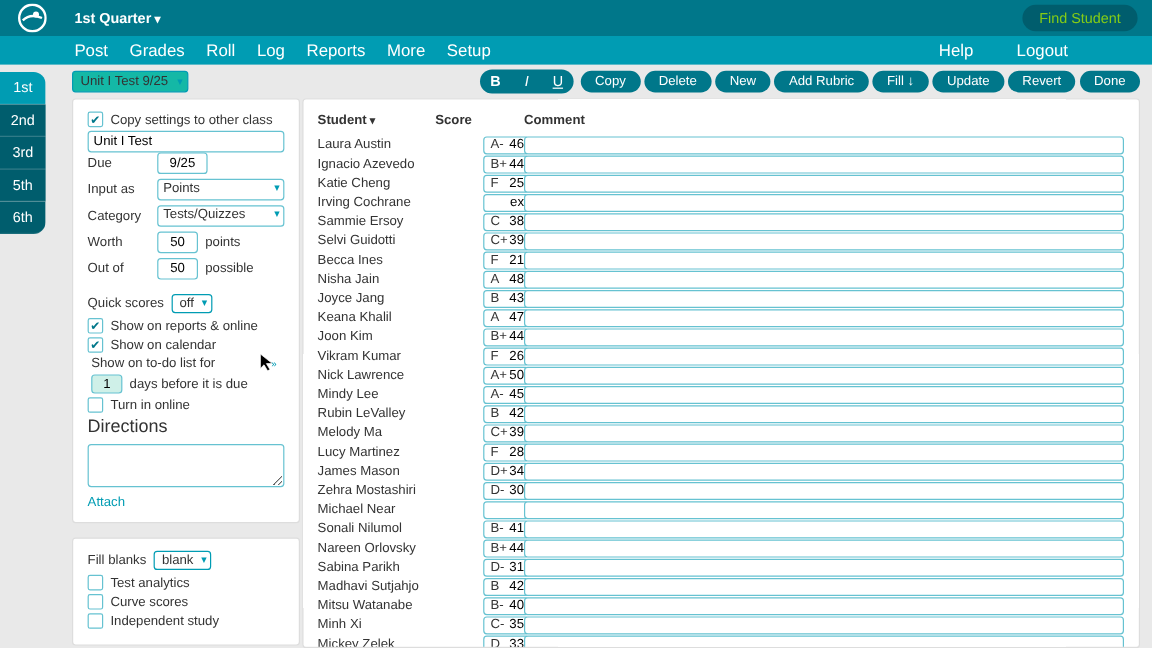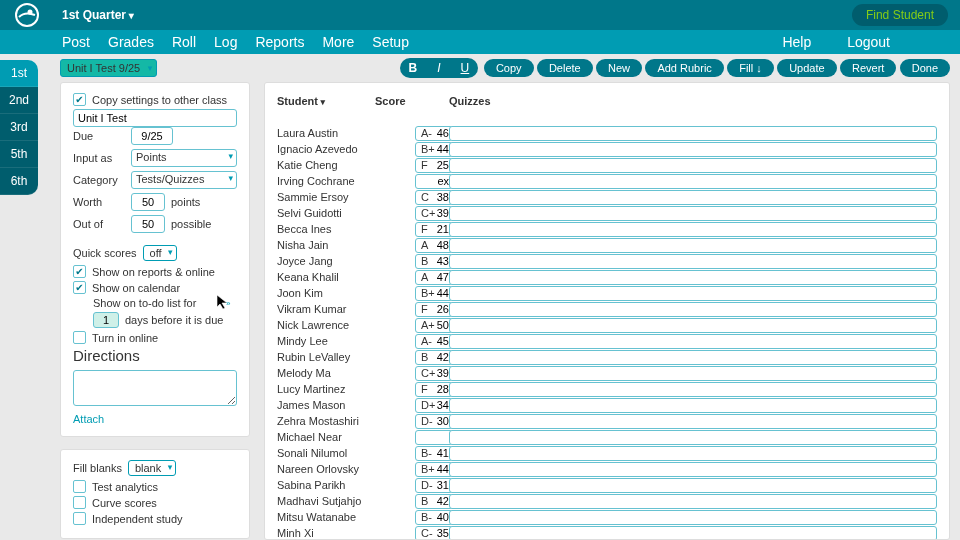--- a/index.html
+++ b/index.html
@@ -21,43 +21,43 @@
 .toolbar { position: absolute; left: 60px; top: 58px; right: 10px; height: 20px; display: flex; align-items: center; }
 .assign-select { border: 1px solid #009cb3; border-radius: 3px; padding: 2px 16px 2px 6px; font-size: 11px; background: #14b8a6; color: #333; position: relative; cursor: pointer; }
 .assign-select::after { content: "▾"; font-size: 9px; color: #009cb3; position: absolute; right: 4px; top: 3px; }
 .pillbar { margin-left: auto; display: flex; gap: 6px; align-items: center; }
 .fmt-group { display: flex; background: #00778a; border-radius: 12px; overflow: hidden; }
 .fmt-btn { color: #fff; border: none; background: transparent; width: 26px; height: 20px; font-size: 12px; cursor: pointer; }
 .fmt-btn.bold { font-weight: bold; }
 .fmt-btn.italic { font-style: italic; }
 .fmt-btn.under { text-decoration: underline; }
 .pill { background: #00778a; color: #fff; border: none; border-radius: 11px; padding: 3px 12px; font-size: 11px; cursor: pointer; }
-.content { position: absolute; left: 60px; top: 82px; right: 10px; bottom: 0; display: flex; gap: 14px; }
+.content { position: absolute; left: 60px; top: 82px; right: 10px; bottom: 0; display: flex; gap: 2px; }
 .panel { background: #fff; border: 1px solid #ddd; border-radius: 3px; padding: 10px 12px; }
 .left-col { width: 190px; display: flex; flex-direction: column; gap: 12px; }
 .form-row { display: flex; align-items: center; margin-bottom: 4px; gap: 6px; }
 .form-row label { width: 52px; font-size: 11px; }
 .form-row input[type=text], .form-row .select { border: 1px solid #66c2d1; border-radius: 3px; padding: 1px 4px; font-size: 11px; height: 18px; }
 .full-input { width: 100%; border: 1px solid #66c2d1; border-radius: 3px; padding: 2px 4px; font-size: 11px; }
 .select { background: #fff; position: relative; padding-right: 14px; min-width: 80px; cursor: pointer; }
 .select::after { content: "▾"; position: absolute; right: 3px; top: 1px; font-size: 9px; color: #009cb3; }
 .small-num { width: 34px; text-align: center; }
 .unit { font-size: 11px; }
 .chk-row { display: flex; align-items: center; gap: 6px; margin-bottom: 3px; font-size: 11px; }
 .chk { width: 13px; height: 13px; border: 1px solid #66c2d1; border-radius: 2px; display: inline-flex; align-items: center; justify-content: center; color: #00778a; cursor: pointer; }
 .chk.checked::after { content: "✔"; font-size: 10px; }
-.indent { margin-left: 20px; }
+.indent { margin-left: 3px; }
 .tiny-input { width: 26px; border: 1px solid #66c2d1; border-radius: 3px; text-align: center; font-size: 11px; padding: 1px; background: #cff0e8; }
 .textarea { width: 100%; height: 36px; border: 1px solid #66c2d1; border-radius: 3px; }
 .link { color: #009cb3; font-size: 11px; cursor: pointer; margin-top: 4px; display: inline-block; }
 .section-label { font-size: 15px; margin-bottom: 6px; }
 .pill-small { border: 1px solid #009cb3; border-radius: 3px; padding: 1px 14px 1px 6px; font-size: 11px; position: relative; background: #fff; cursor: pointer; }
 .pill-small::after { content: "▾"; position: absolute; right: 3px; font-size: 9px; color: #009cb3; }
 .right-panel { flex: 1; overflow: auto; }
-.grid-head { display: flex; font-weight: bold; font-size: 11px; padding: 2px 0 18px; }
+.grid-head { display: flex; font-weight: bold; font-size: 11px; padding: 2px 0 6px; }
 .col-student { width: 98px; }
 .col-score { width: 46px; }
 .col-letter { width: 28px; }
 .col-comment { flex: 1; }
 .grid-row { display: flex; align-items: center; height: 16px; margin-bottom: 0; font-size: 11px; }
 .score-input { width: 38px; height: 15px; border: 1px solid #66c2d1; border-radius: 3px; text-align: right; padding: 0 3px; font-size: 11px; margin-left: 40px; }
 .comment-input { width: 100%; height: 15px; border: 1px solid #66c2d1; border-radius: 3px; padding: 0 3px; font-size: 11px; }
 .sort::after { content: " ▾"; font-size: 9px; }
 .cursor { position: absolute; pointer-events: none; }
 </style>
@@ -185,21 +185,21 @@
         </div>
     </div>
 
   </div>
 
   <div class="panel right-panel">
     <div class="grid-head">
       <span class="col-student sort">Student</span>
       <span class="col-score">Score</span>
       <span class="col-letter"></span>
-      <span class="col-comment">Quizzes</span>
+      <span class="col-comment">Comment</span>
     </div>
     <div id="grid-body">
         <div class="grid-row">
           <span class="col-student">Laura Austin</span>
           <span class="col-score"><input class="score-input" value="46" style=""></span>
           <span class="col-letter">A-</span>
           <span class="col-comment"><input class="comment-input" style=""></span>
         </div>
         <div class="grid-row">
           <span class="col-student">Ignacio Azevedo</span>

